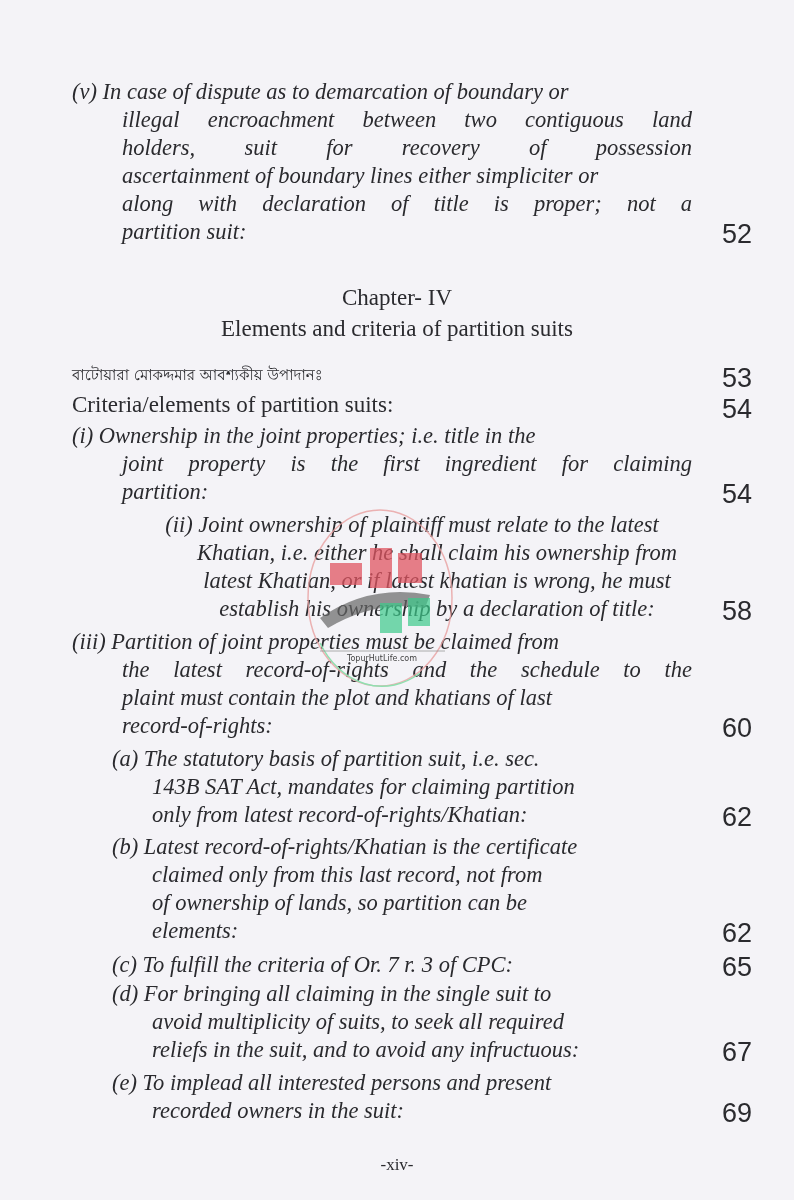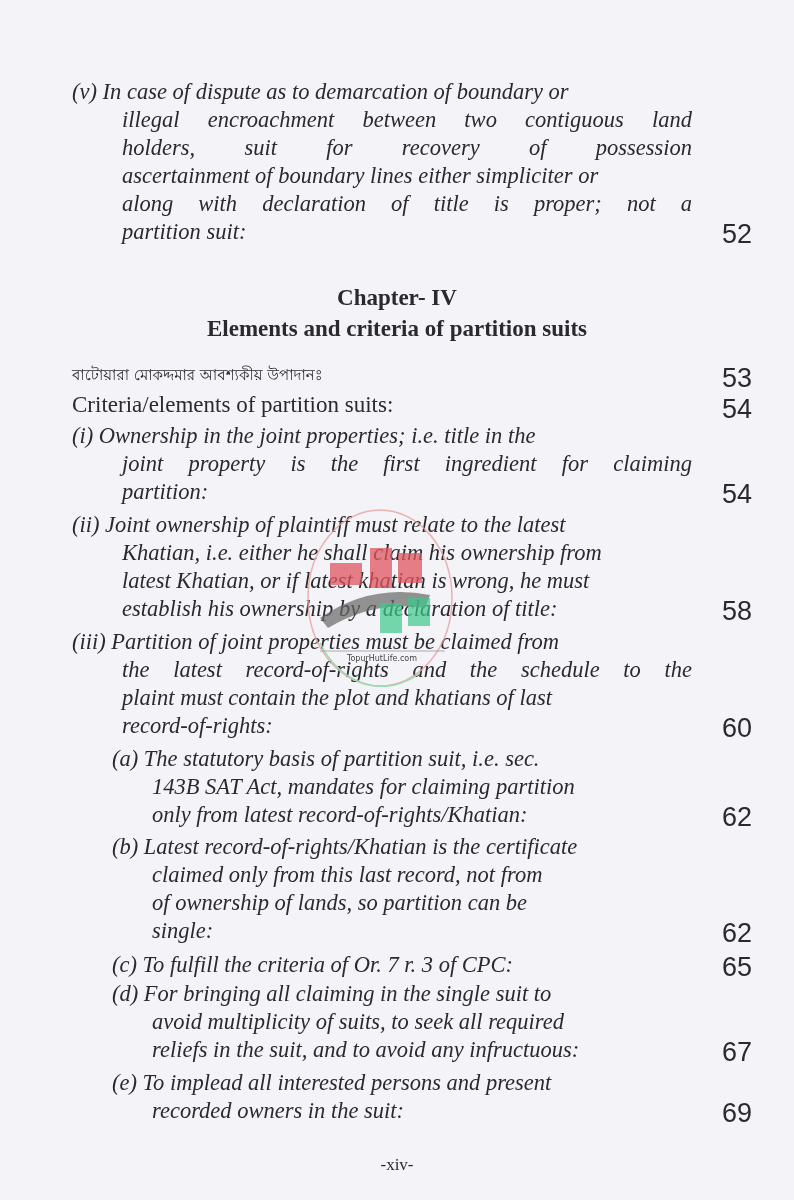--- a/index.html
+++ b/index.html
@@ -11,21 +11,21 @@
     position: relative;
   }
   .page { position: absolute; left: 0; top: 0; width: 630px; height: 1200px; }
   .entry { position: absolute; left: 72px; width: 680px; }
   .entry .num { position: absolute; right: 0; font-family: "Liberation Sans", sans-serif; font-size: 27px; font-style: normal; }
   .it { font-family: "Liberation Serif", serif; font-style: italic; font-size: 22.5px; line-height: 28px; }
   .line { display: block; white-space: nowrap; }
   .just { text-align: justify; text-align-last: justify; width: 620px; }
   .ind1 { padding-left: 50px; }
   .ind2 { padding-left: 80px; }
-  .heading { position: absolute; left: 0; width: 794px; text-align: center; font-family: "Liberation Serif", serif; font-weight: bold; font-size: 23px; }
+  .heading { position: absolute; left: 0; width: 794px; text-align: center; font-family: "Liberation Serif", serif; font-weight: normal; font-size: 23px; }
   .upright { font-family: "Liberation Serif", serif; font-size: 23px; margin-top: 24px; }
   .bengali { font-family: "DejaVu Sans", sans-serif; font-size: 15px; }
   .footer { position: absolute; top: 1155px; left: 0; width: 794px; text-align: center; font-family: "Liberation Serif", serif; font-size: 17px; }
   .watermark { position: absolute; left: 300px; top: 503px; width: 160px; height: 190px; pointer-events: none; }
 </style>
 </head>
 <body>
 
 <div class="page">
 
@@ -52,21 +52,21 @@
     <span class="num" style="top:2px">54</span>
   </div>
 
   <div class="entry it" style="top:422px;">
     <span class="line">(i) Ownership in the joint properties; i.e. title in the</span>
     <span class="line ind1 just" style="width:570px">joint property is the first ingredient for claiming</span>
     <span class="line ind1">partition:</span>
     <span class="num" style="top:58px">54</span>
   </div>
 
-  <div class="entry it" style="top:511px;">
+  <div class="entry it" style="top:511px;text-align:center;">
     <span class="line">(ii) Joint ownership of plaintiff must relate to the latest</span>
     <span class="line ind1">Khatian, i.e. either he shall claim his ownership from</span>
     <span class="line ind1">latest Khatian, or if latest khatian is wrong, he must</span>
     <span class="line ind1">establish his ownership by a declaration of title:</span>
     <span class="num" style="top:86px">58</span>
   </div>
 
   <div class="entry it" style="top:628px;">
     <span class="line">(iii) Partition of joint properties must be claimed from</span>
     <span class="line ind1 just" style="width:570px">the latest record-of-rights and the schedule to the</span>
@@ -79,21 +79,21 @@
     <span class="line ind1" style="padding-left:40px">(a) The statutory basis of partition suit, i.e. sec.</span>
     <span class="line ind2">143B SAT Act, mandates for claiming partition</span>
     <span class="line ind2">only from latest record-of-rights/Khatian:</span>
     <span class="num" style="top:58px">62</span>
   </div>
 
   <div class="entry it" style="top:833px;">
     <span class="line ind1" style="padding-left:40px">(b) Latest record-of-rights/Khatian is the certificate</span>
     <span class="line ind2">claimed only from this last record, not from</span>
     <span class="line ind2">of ownership of lands, so partition can be</span>
-    <span class="line ind2">single:</span>
+    <span class="line ind2">elements:</span>
     <span class="num" style="top:86px">62</span>
   </div>
 
   <div class="entry it" style="top:951px;">
     <span class="line ind1" style="padding-left:40px">(c) To fulfill the criteria of Or. 7 r. 3 of CPC:</span>
     <span class="num" style="top:2px">65</span>
   </div>
 
   <div class="entry it" style="top:980px;">
     <span class="line ind1" style="padding-left:40px">(d) For bringing all claiming in the single suit to</span>

